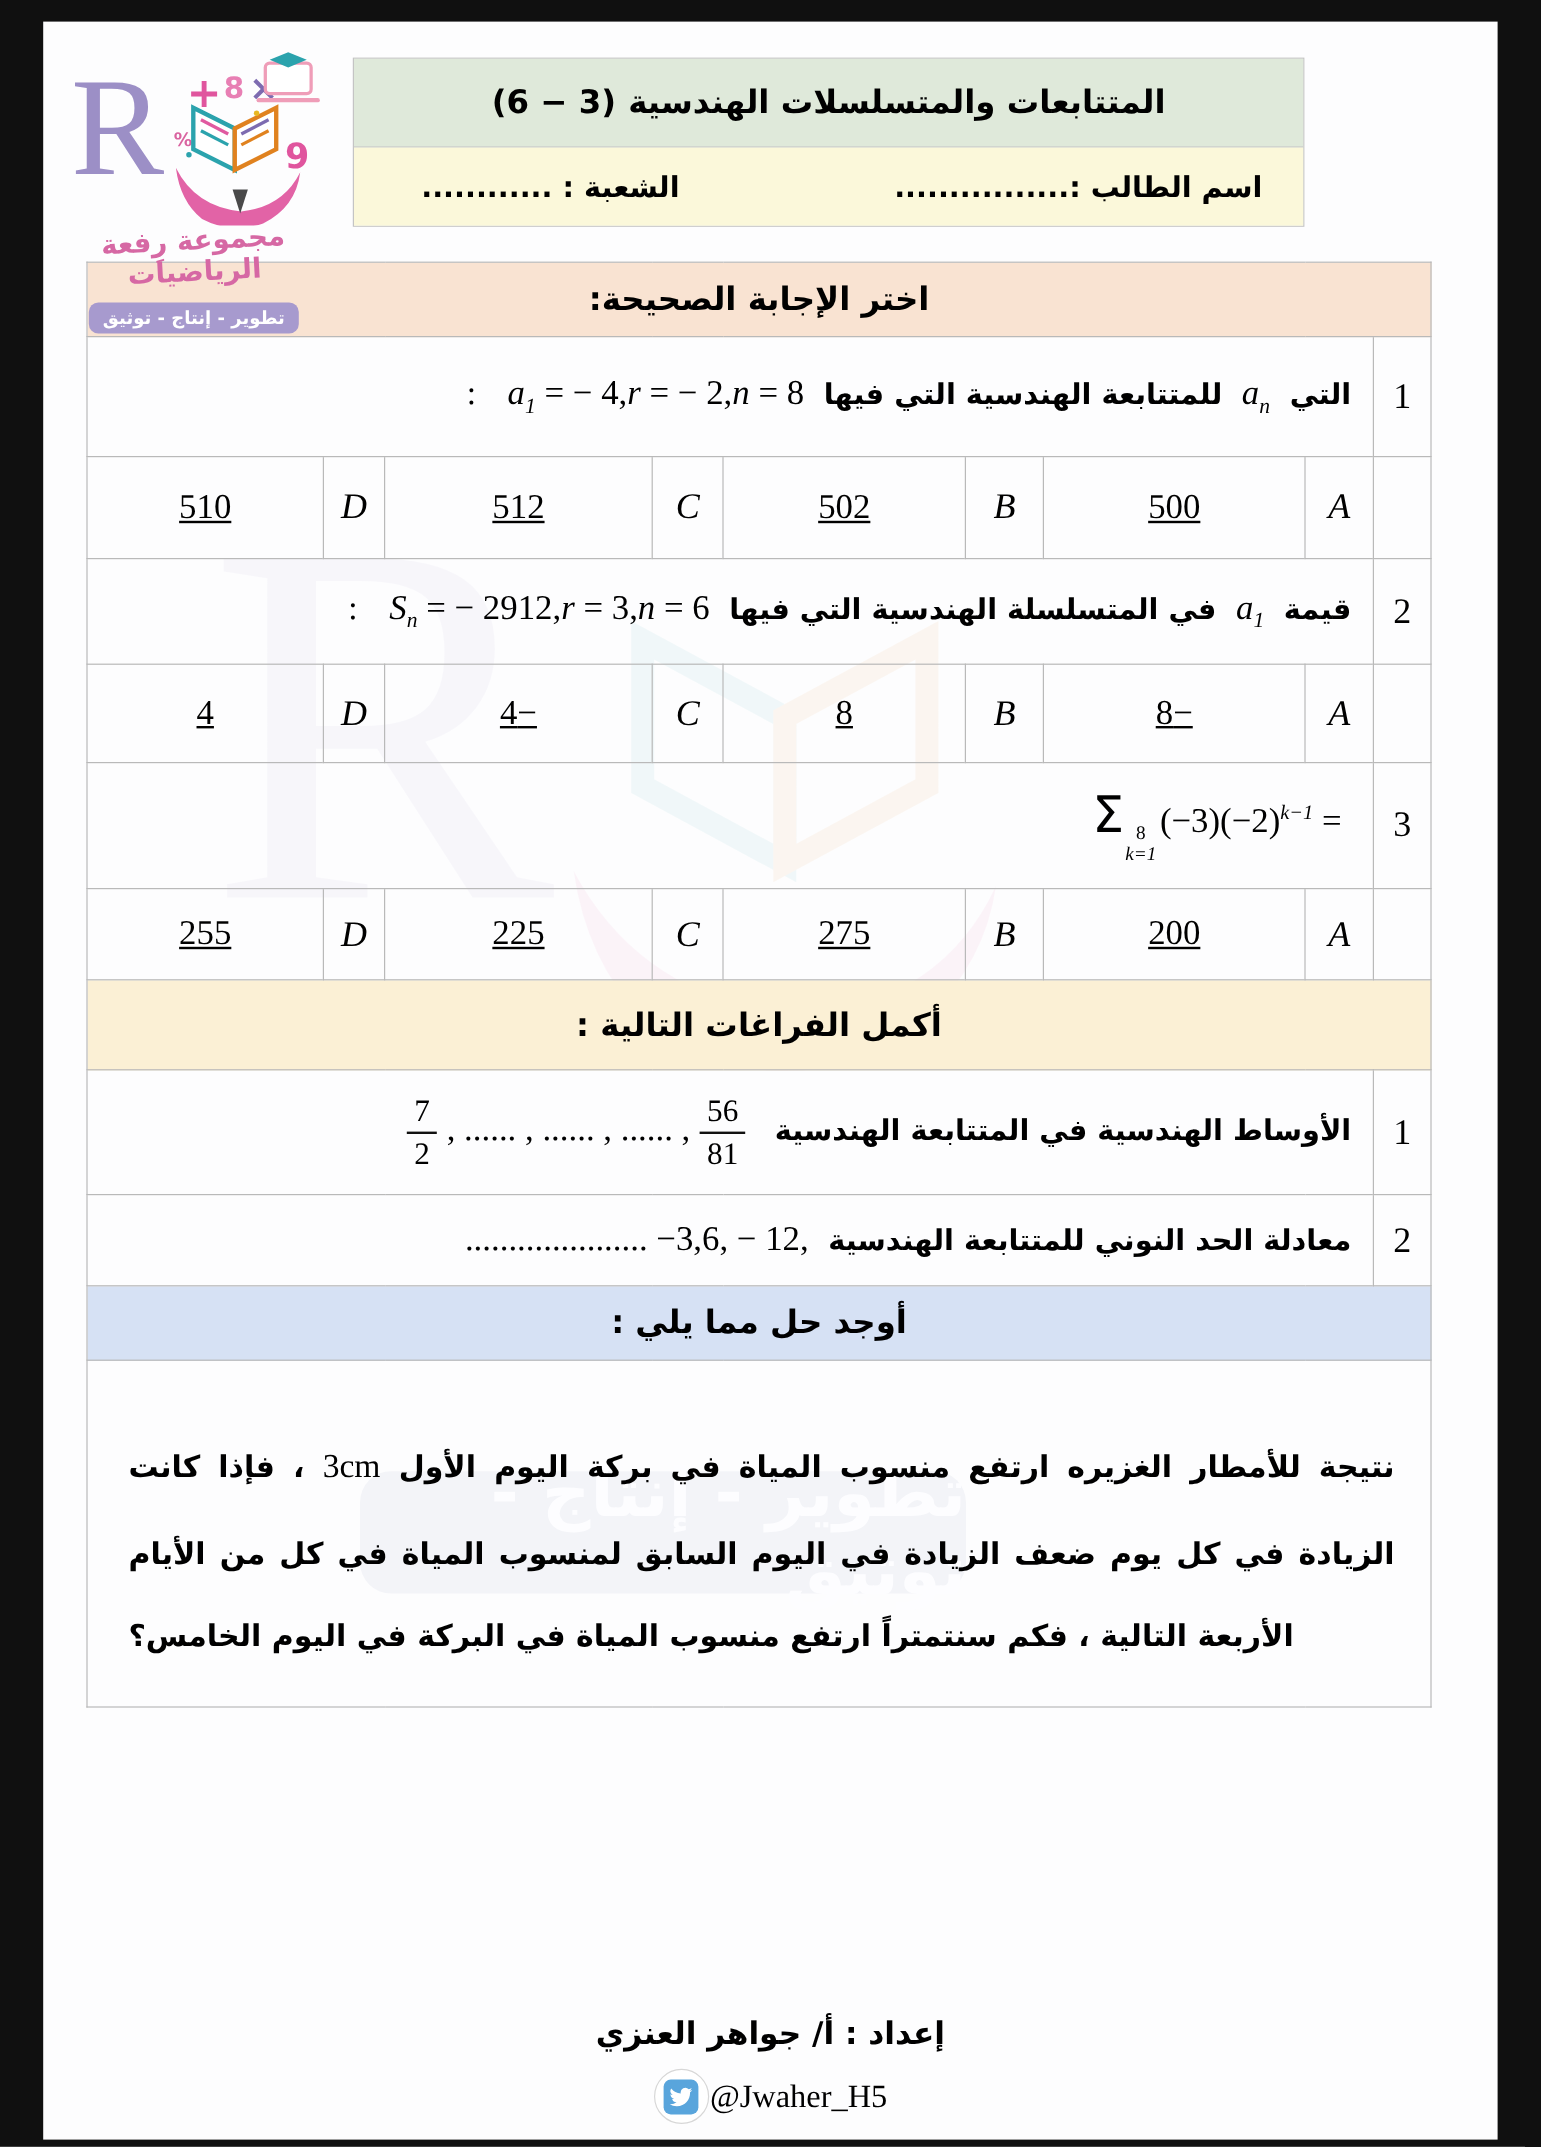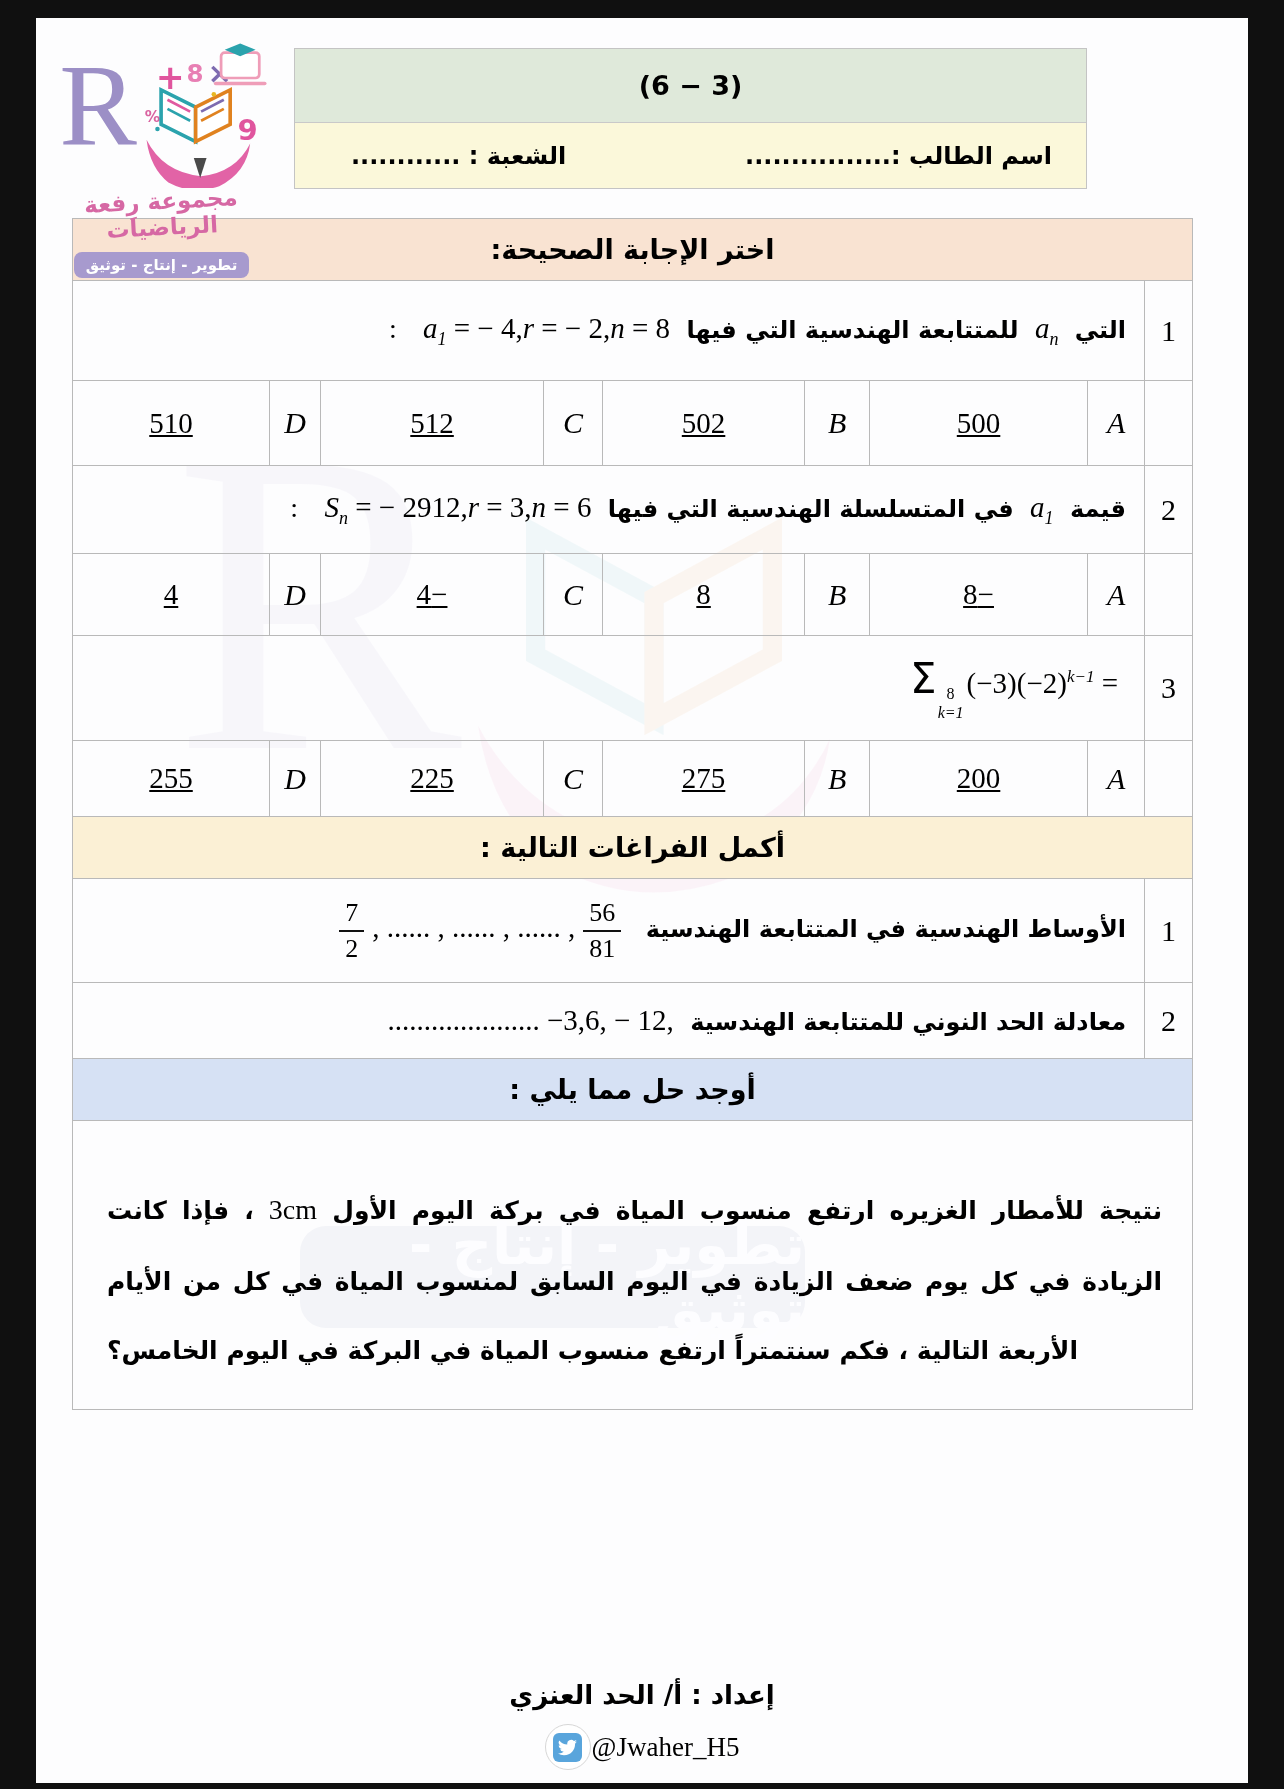--- a/index.html
+++ b/index.html
@@ -115,20 +115,21 @@
       </g>
       <circle cx="172" cy="62" r="2.5" fill="#e8b722"></circle>
       <circle cx="110" cy="100" r="2.5" fill="#2ba3ad"></circle>
     </svg>
     <div class="logo-title">مجموعة رِفعة الرياضيات</div>
     <div class="logo-badge">تطوير - إنتاج - توثيق</div>
   </div>
 
   <div class="header-box">
     <div class="header-title">
+      <span>المتتابعات والمتسلسلات الهندسية</span>
       <span dir="ltr">(6 − 3)</span>
     </div>
     <div class="header-ids">
       <span>اسم الطالب :................</span>
       <span>الشعبة : ............</span>
     </div>
   </div>
 
   <table class="main" dir="rtl">
     <colgroup>
@@ -206,21 +207,21 @@
       <td class="letter">A</td>
       <td class="val">200</td>
       <td class="letter">B</td>
       <td class="val">275</td>
       <td class="letter">C</td>
       <td class="val">225</td>
       <td class="letter">D</td>
       <td class="val">255</td>
     </tr>
 
-    <tr style="height:62px">
+    <tr style="height:75px">
       <td class="sec-head sec-fill" colspan="9">أكمل الفراغات التالية :</td>
     </tr>
     <tr style="height:104px">
       <td class="qnum">1</td>
       <td class="qtext" colspan="8">
         <span>الأوساط الهندسية في المتتابعة الهندسية</span>
         <span class="math" dir="ltr"><span class="frac">
                 <span class="fnum">7</span>
                 <span class="fden">2</span>
               </span><span class="dots">, ...... , ...... , ...... ,</span><span class="frac">
@@ -244,21 +245,21 @@
       <td class="problem" colspan="9">
         <span>نتيجة للأمطار الغزيره ارتفع منسوب المياة في بركة اليوم الأول</span>
         <span class="math3" dir="ltr">3cm</span>
         <span>، فإذا كانت الزيادة في كل يوم ضعف الزيادة في اليوم السابق لمنسوب المياة في كل من الأيام الأربعة التالية ، فكم سنتمتراً ارتفع منسوب المياة في البركة في اليوم الخامس؟</span>
       </td>
     </tr>
   </tbody>
     </table>
 
   <div class="footer">
-    <div class="prepared">إعداد : أ/ الحد العنزي</div>
+    <div class="prepared">إعداد : أ/ جواهر العنزي</div>
     <div class="tw-row">
       <span class="tw-icon">
         <span class="sq">
           <svg width="19" height="19" viewBox="0 0 24 24" fill="#ffffff">
             <path d="M23.95 4.57c-.88.39-1.83.65-2.82.77a4.93 4.93 0 0 0 2.16-2.72c-.95.56-2 .96-3.12 1.19a4.92 4.92 0 0 0-8.38 4.48A13.94 13.94 0 0 1 1.64 3.16a4.92 4.92 0 0 0 1.52 6.57 4.9 4.9 0 0 1-2.23-.61v.06a4.92 4.92 0 0 0 3.95 4.83 4.9 4.9 0 0 1-2.21.08 4.93 4.93 0 0 0 4.6 3.42A9.87 9.87 0 0 1 0 19.54a13.9 13.9 0 0 0 7.55 2.21c9.05 0 14-7.5 14-13.99 0-.21 0-.42-.02-.63a10 10 0 0 0 2.42-2.56z"></path>
           </svg>
         </span>
       </span>
       <span class="tw-handle">@Jwaher_H5</span>
     </div>

